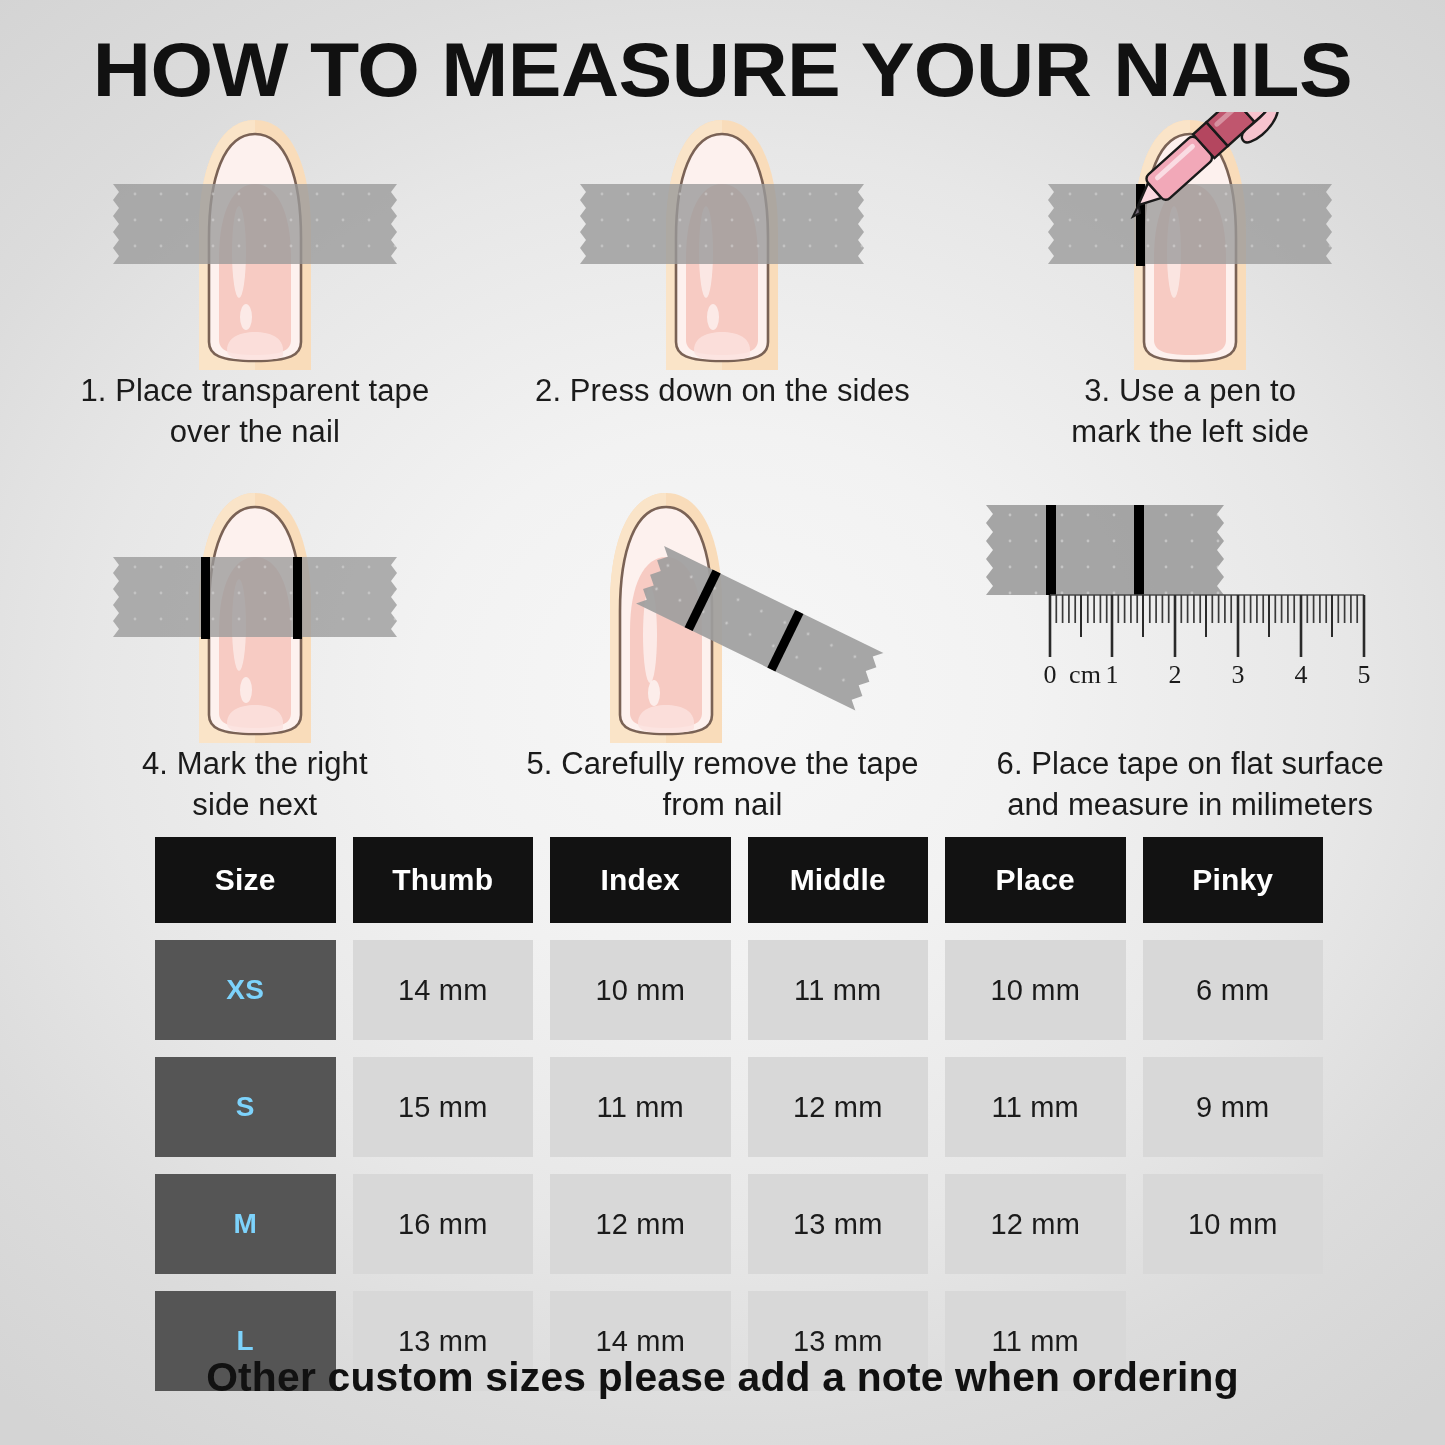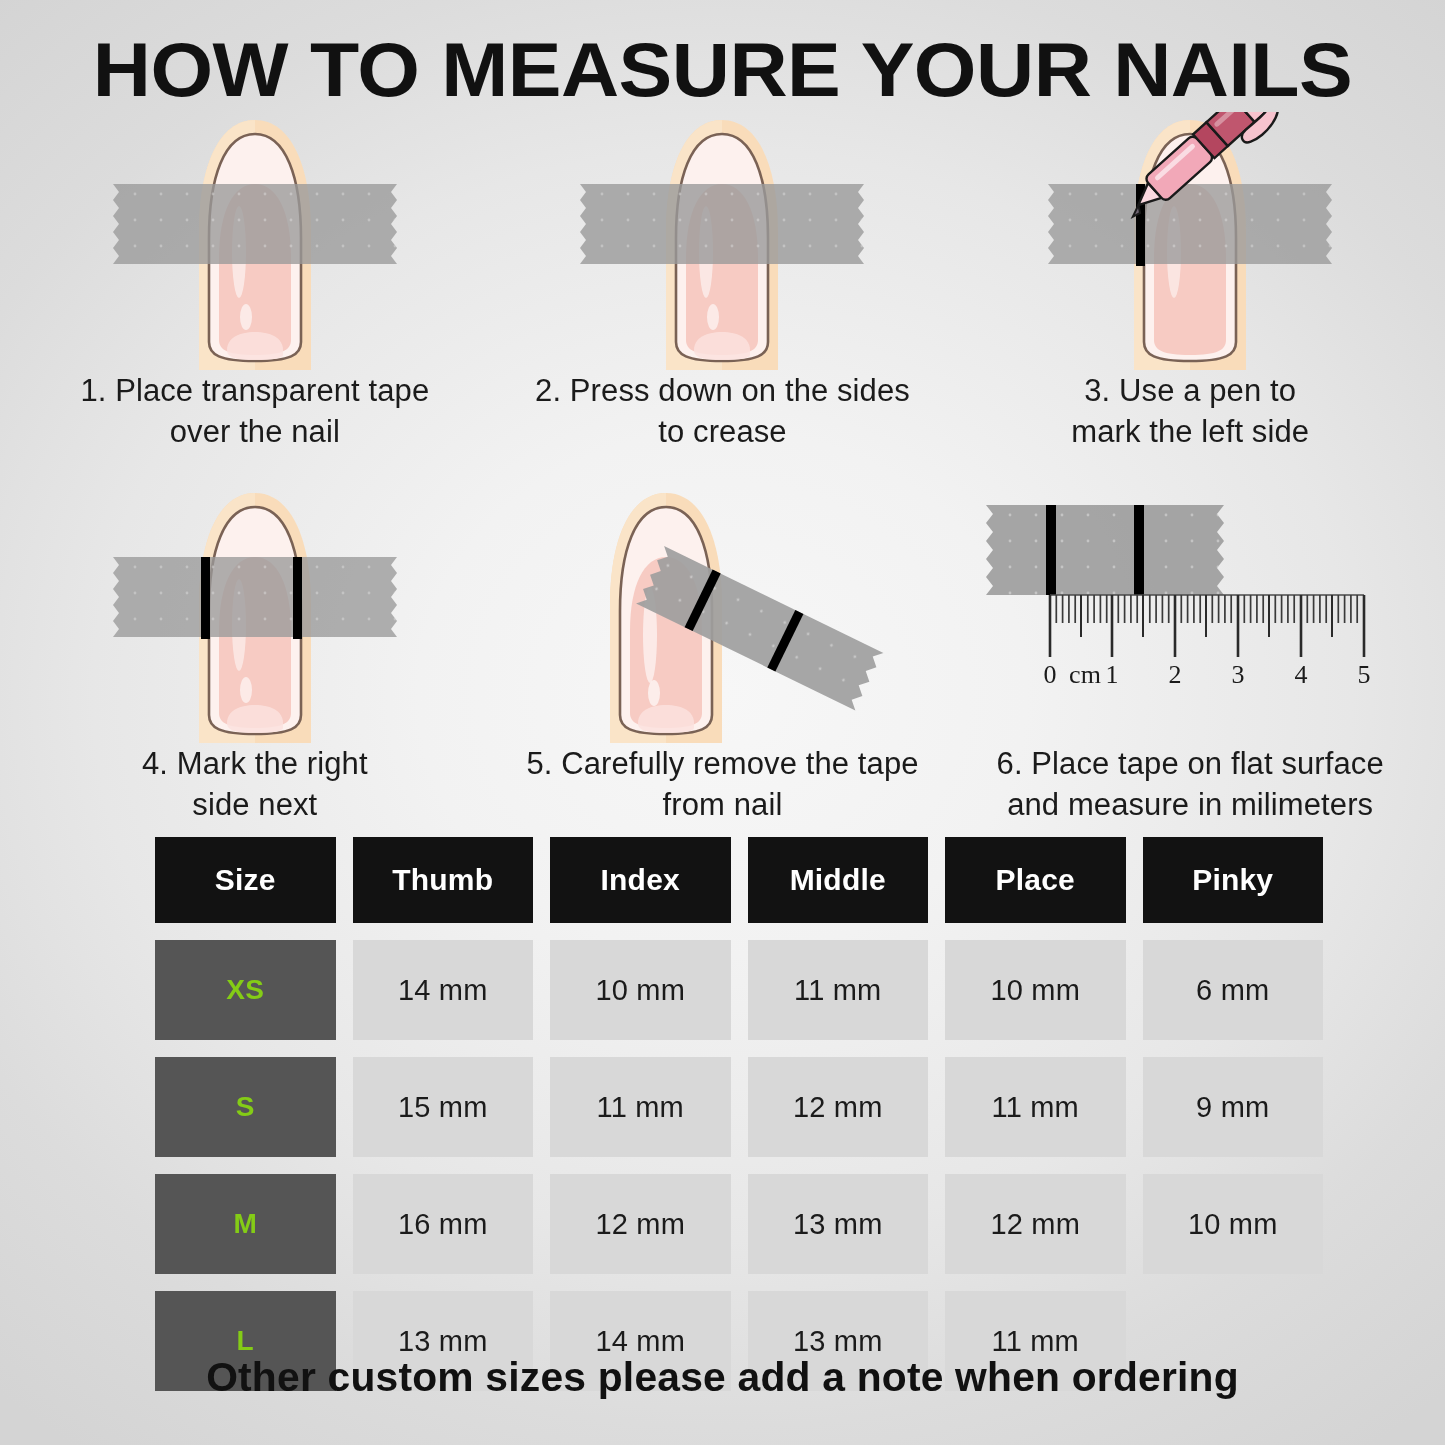--- a/index.html
+++ b/index.html
@@ -103,21 +103,21 @@
   }
   .cell.head {
     background: #121212;
     color: #ffffff;
     font-weight: bold;
     font-size: 30px;
     letter-spacing: 0.2px;
   }
   .cell.sizelabel {
     background: #555555;
-    color: #84cc16;
+    color: #7dd3fc;
     font-weight: bold;
     font-size: 28px;
     letter-spacing: 0.3px;
   }
   .cell.value {
     background: #d8d8d8;
     font-weight: 400;
     font-size: 29px;
     letter-spacing: 0.2px;
   }
@@ -209,21 +209,20 @@
           <g>
             <path d="M8 72 L14 80 L8 88 L14 96 L8 104 L14 112 L8 120 L14 128 L8 136 L14 144 L8 152
                      L292 152 L286 144 L292 136 L286 128 L292 120 L286 112 L292 104 L286 96 L292 88 L286 80 L292 72 Z" fill="#9a9a9a" opacity="0.80"></path>
             <path d="M8 72 L14 80 L8 88 L14 96 L8 104 L14 112 L8 120 L14 128 L8 136 L14 144 L8 152
                      L292 152 L286 144 L292 136 L286 128 L292 120 L286 112 L292 104 L286 96 L292 88 L286 80 L292 72 Z" fill="url(#dots2)" opacity="0.5"></path>
           </g>
         </svg>
       </div>
       <div class="step-caption">
         <div>2. Press down on the sides</div>
-        <div>to crease</div>
       </div>
     </div>
 
     <div class="step">
       <div class="step-art">
         <svg width="300" height="258" viewBox="0 0 300 258">
           <defs>
             <pattern id="dots3" width="26" height="26" patternUnits="userSpaceOnUse">
               <circle cx="4" cy="4" r="1.4" fill="#e4e4e4" opacity="0.85"></circle>
             </pattern>

